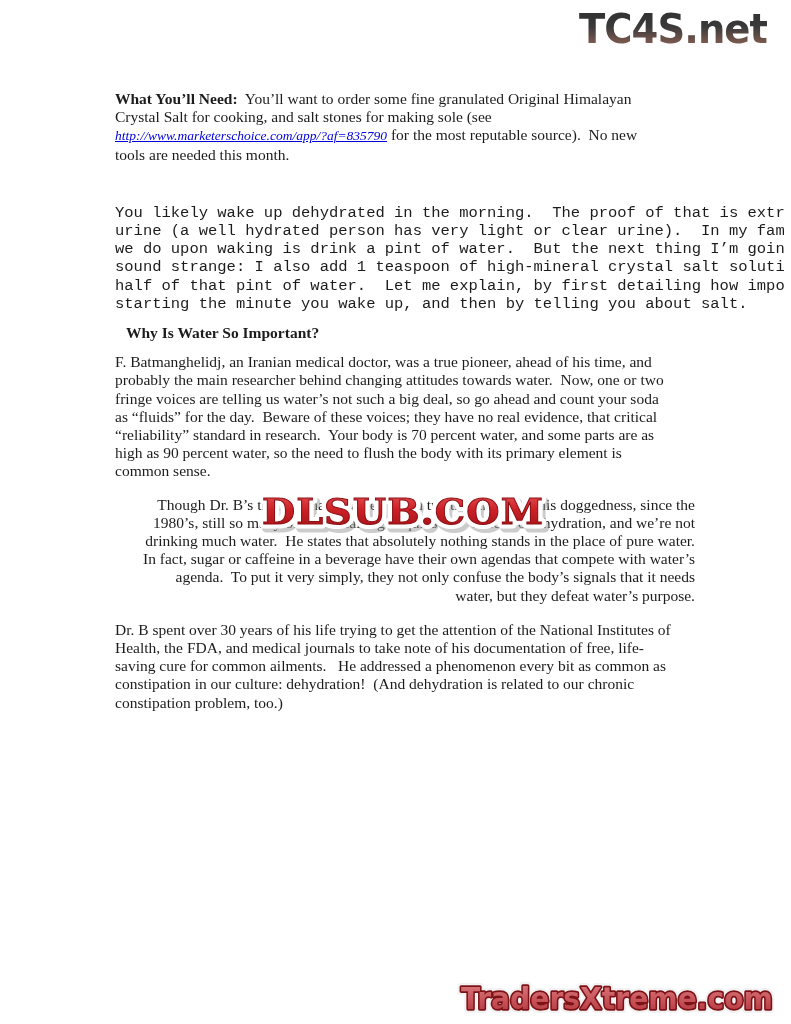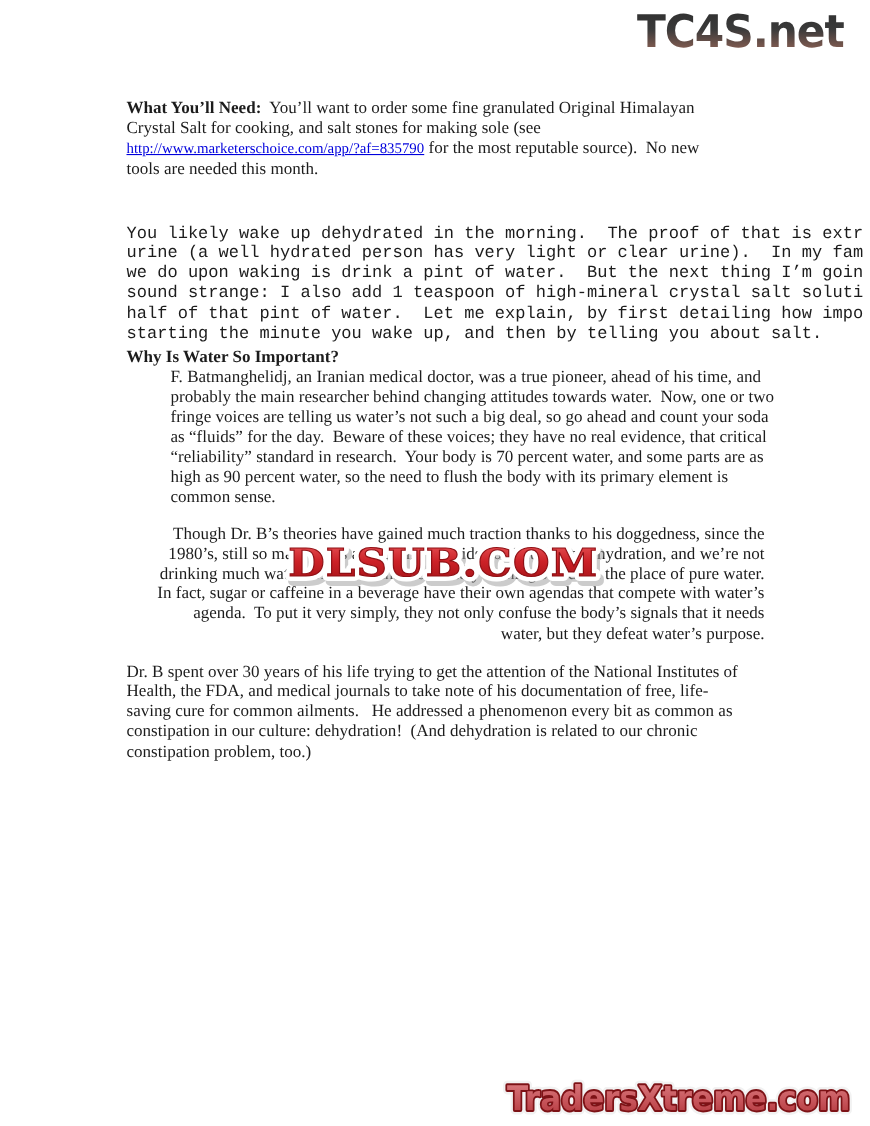--- a/index.html
+++ b/index.html
@@ -30,29 +30,30 @@
     font-size: 16.5px;
     line-height: 18.2px;
     margin: 0 0 22px 0;
     white-space: pre;
   }
   .m-goal    { margin-bottom: 19px; }
   .m-need    { margin-bottom: 40px; }
   .m-even    { margin-bottom: 17px; }
   .m-wake    { margin-bottom: 4px; font-family: Liberation Mono, monospace; }
   .m-heading { margin-bottom: 16px; }
-  .m-batman  { margin-bottom: 15px; margin-left: 40px; }
+  .m-batman  { margin-bottom: 15px; }
   .m-though  { margin-bottom: 16px; text-align: right; }
   .bold-lead { font-weight: bold; }
-  .heading   { font-weight: bold; font-size: 15.5px; line-height: 18.2px; margin: 0; white-space: pre; }
+  .heading   { font-weight: bold; font-size: 15.5px; line-height: 18.2px; margin: 11px; white-space: pre; }
   .doc-link {
     color: #0000dd;
     text-decoration: underline;
     font-size: 13.5px;
     cursor: pointer;
+    font-style: italic;
   }
   
   .wm-tc4s { position: absolute; top: 4px; right: 12px; }
   .wm-tc4s text {
     font-family: "DejaVu Sans", sans-serif;
     font-weight: bold;
     font-size: 41px;
     letter-spacing: -1px;
   }
   .wm-dlsub { position: absolute; left: 249px; top: 484px; }

